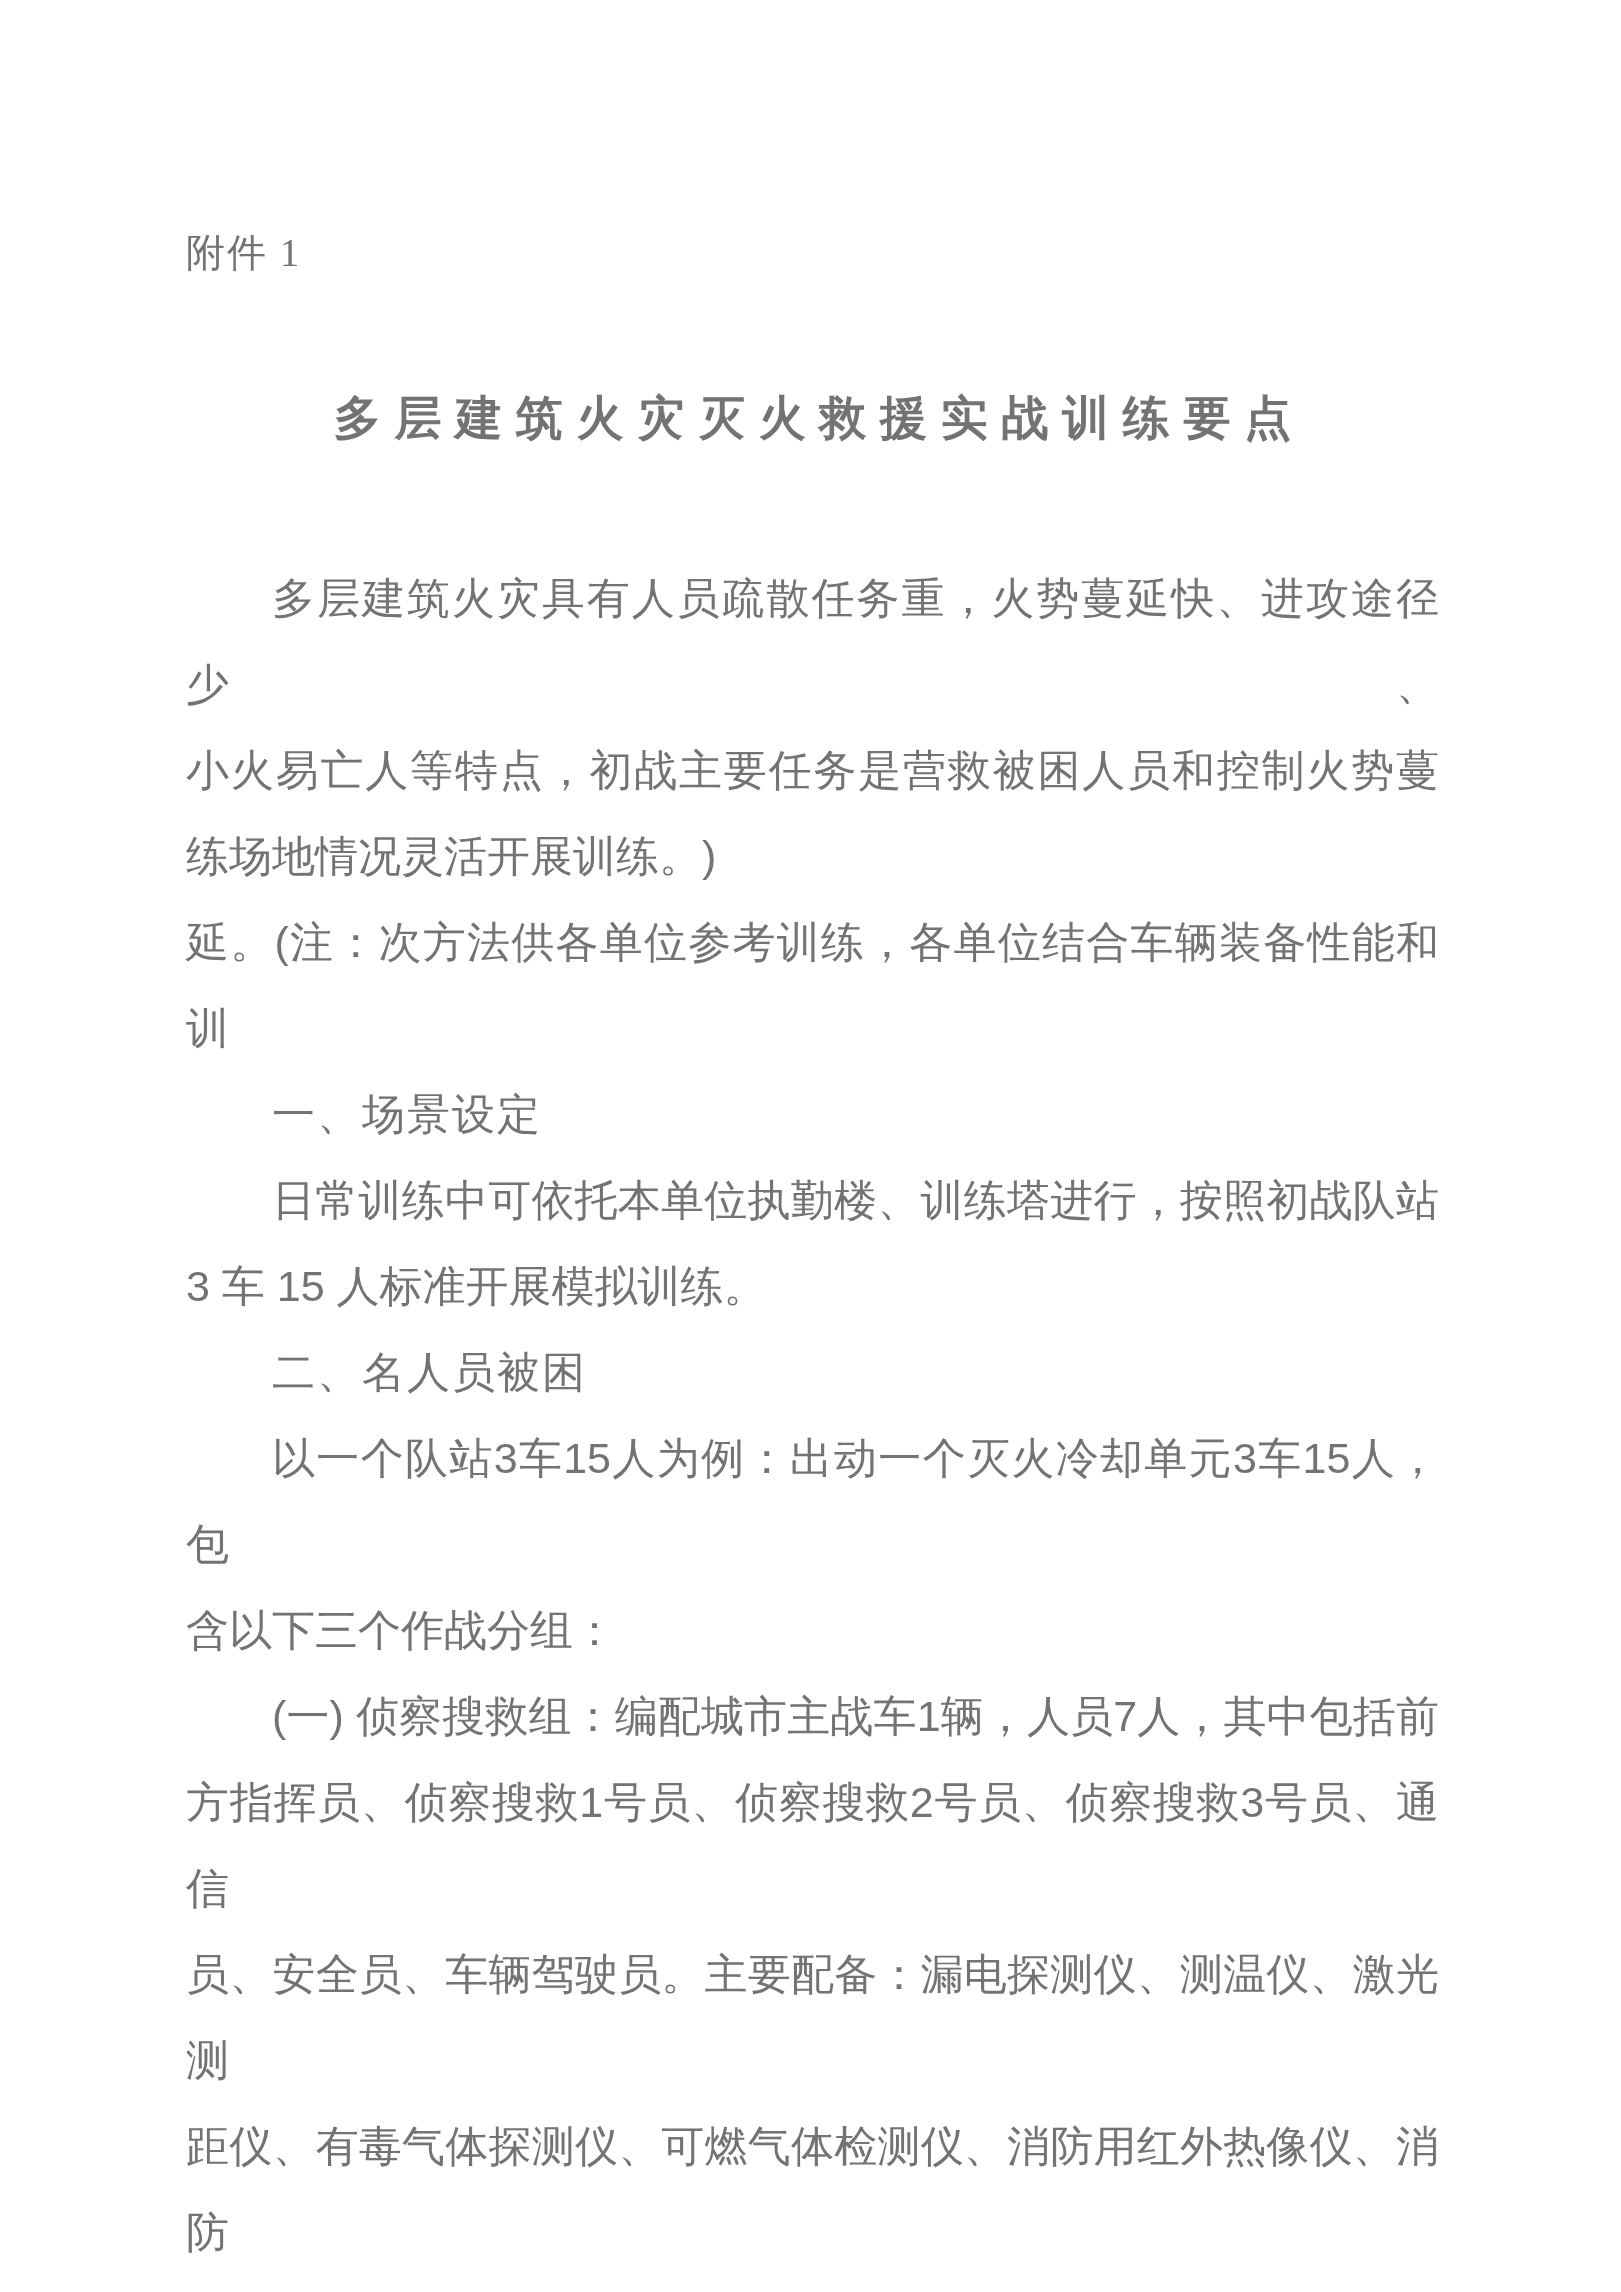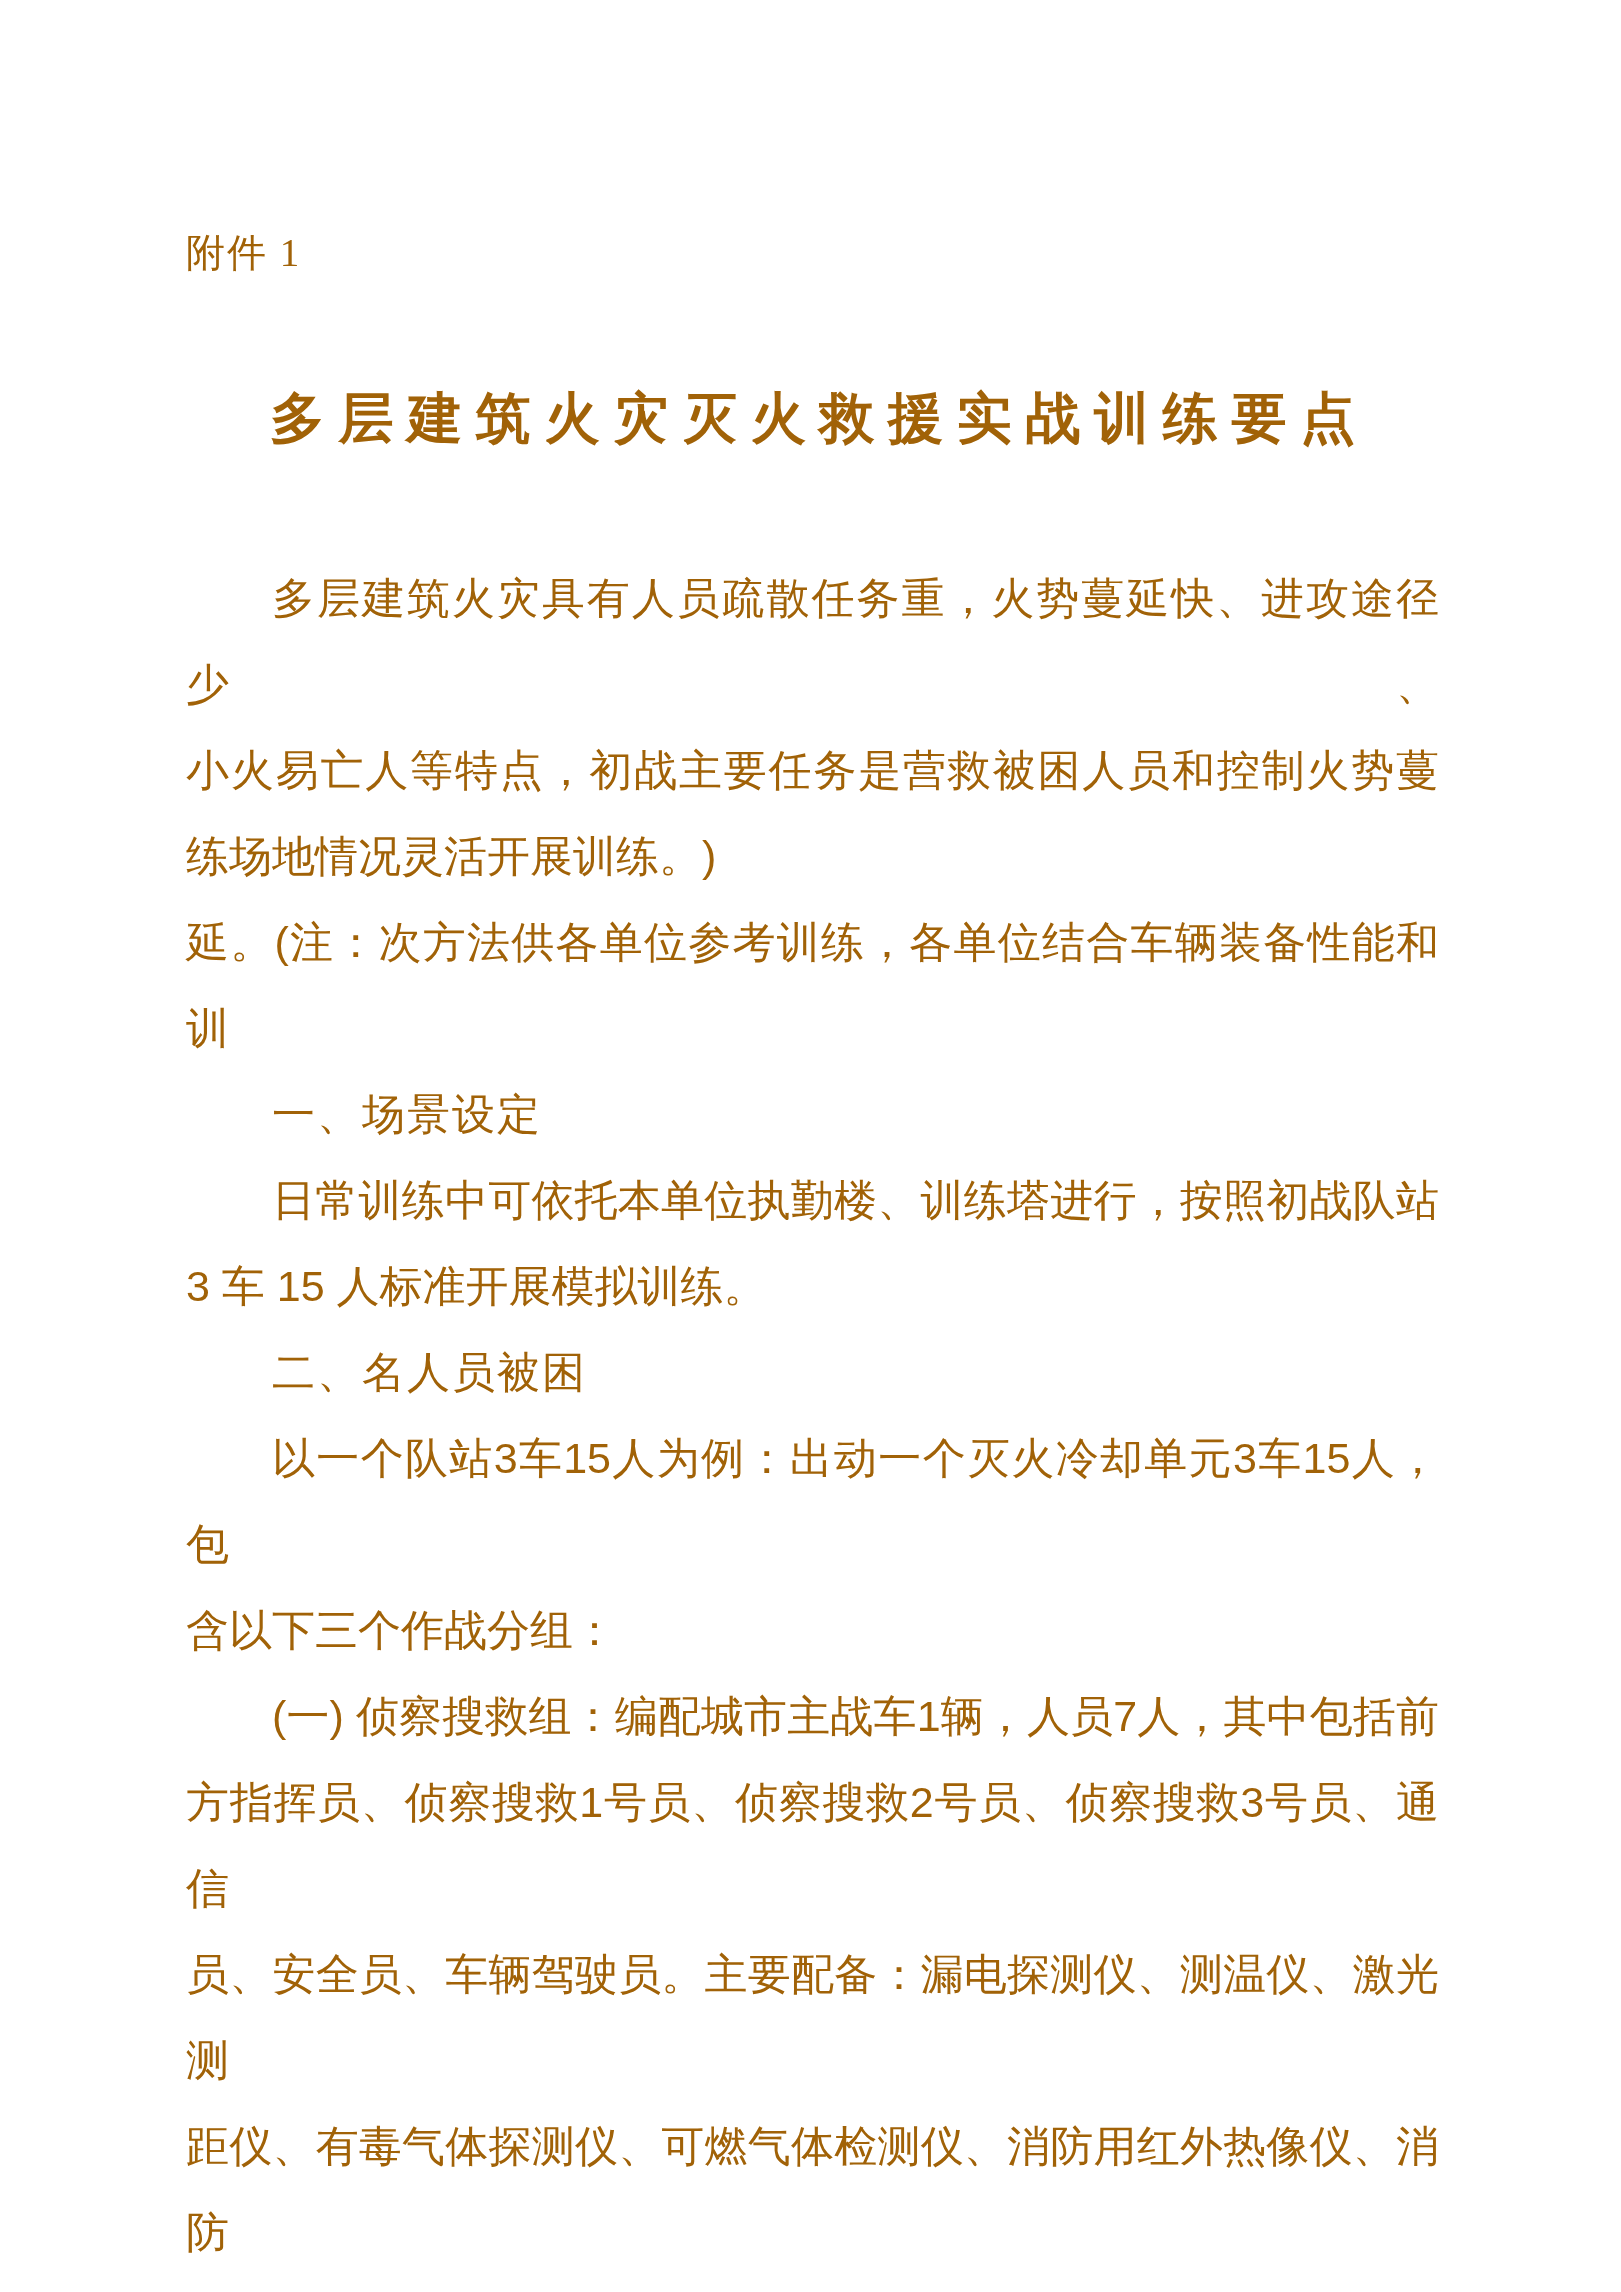--- a/index.html
+++ b/index.html
@@ -6,34 +6,34 @@
     margin: 0;
     padding: 0;
     background: #ffffff;
   }
   .page {
     position: relative;
     width: 1619px;
     height: 2293px;
     box-sizing: border-box;
     background: #ffffff;
-    color: #a16207;
+    color: #737373;
     padding: 230px 180px 0 186px;
     overflow: hidden;
     font-family: "Liberation Sans", sans-serif;
   }
   .attachment {
     font-family: "Liberation Serif", serif;
     font-size: 39px;
     line-height: 45px;
     letter-spacing: 2px;
   }
   .doc-title {
     margin: 104px 0 0 0;
-    font-size: 55px;
+    font-size: 47px;
     line-height: 78px;
     font-weight: bold;
     text-align: center;
     letter-spacing: 13.7px;
     text-indent: 13.7px; 
     white-space: nowrap;
   }
   .body-text {
     margin-top: 98px;
     font-size: 43px;

